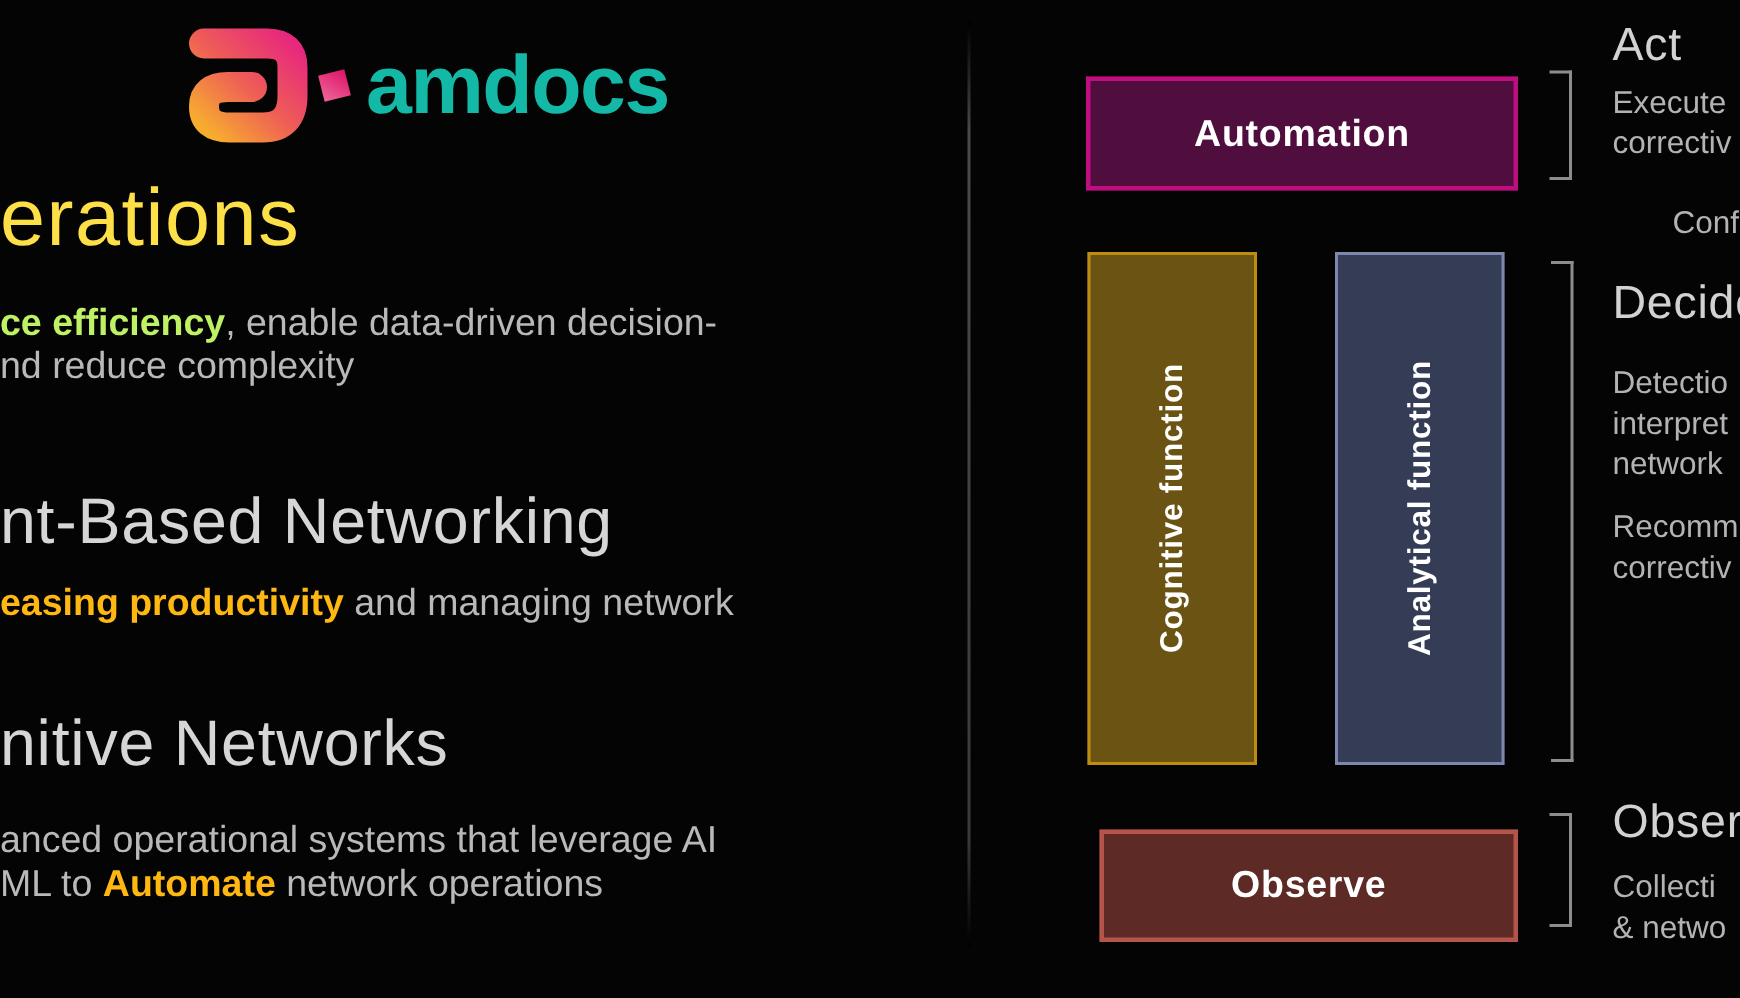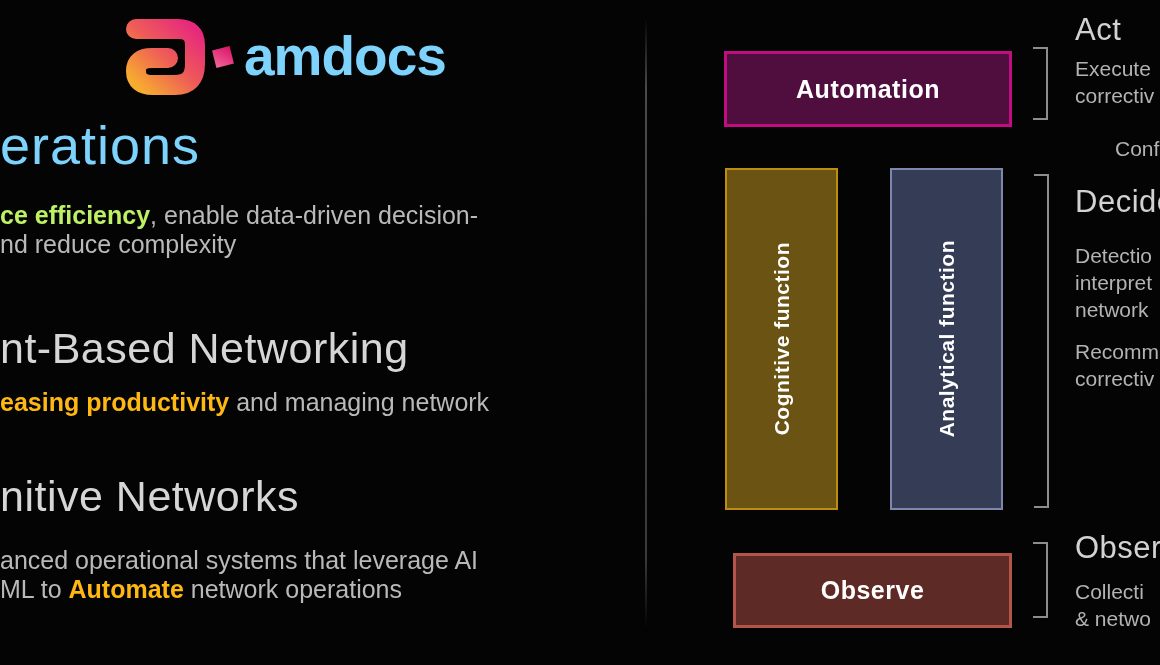--- a/index.html
+++ b/index.html
@@ -6,25 +6,25 @@
   body{
     width:1160px;height:665px;position:relative;overflow:hidden;
     background:#040404;
     font-family:"Liberation Sans",sans-serif;
   }
   .abs{position:absolute;}
 
   
   .logo-icon{left:126px;top:12px;}
   .wordmark{
-    left:244px;top:24px;font-size:55px;font-weight:bold;color:#7dd3fc;
+    left:244px;top:24px;font-size:55px;font-weight:bold;color:#14b8a6;
     letter-spacing:-1px;
   }
   .h1{
-    left:0;top:114px;font-size:54px;font-weight:400;color:#7dd3fc;
+    left:0;top:114px;font-size:54px;font-weight:400;color:#fde047;
     letter-spacing:1px;white-space:nowrap;
   }
   .h2{
     left:0;font-size:43px;font-weight:400;color:#d6d6d6;
     letter-spacing:0.5px;white-space:nowrap;
   }
   .h2.ibn{top:324px;}
   .h2.cog{top:472px;}
   .para{
     left:0;font-size:25px;color:#b9b9b9;line-height:29px;white-space:nowrap;

